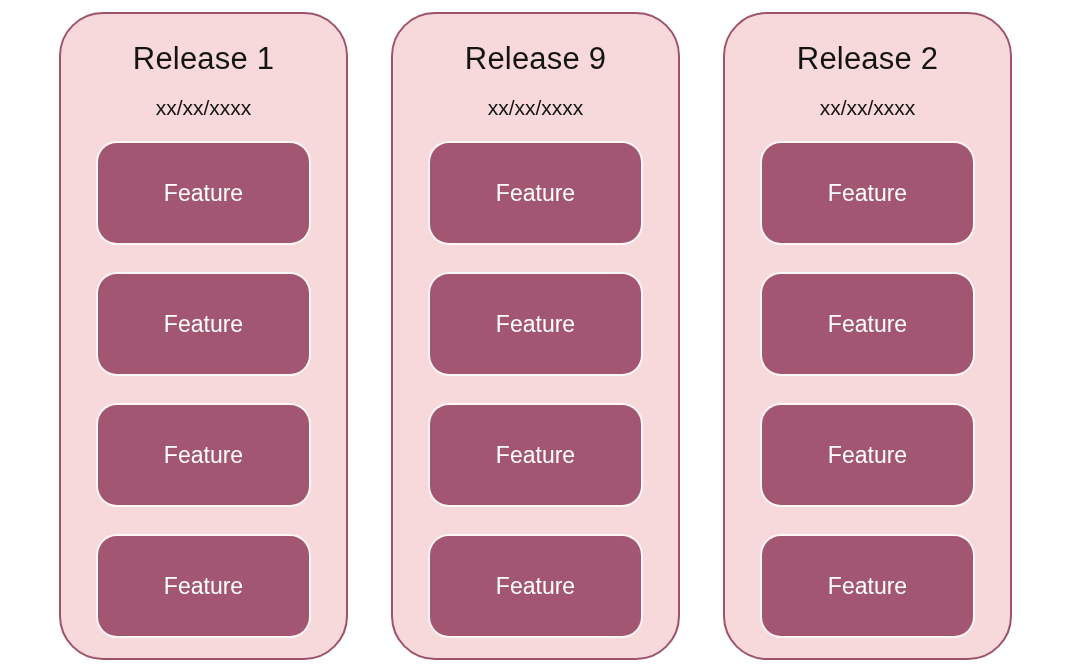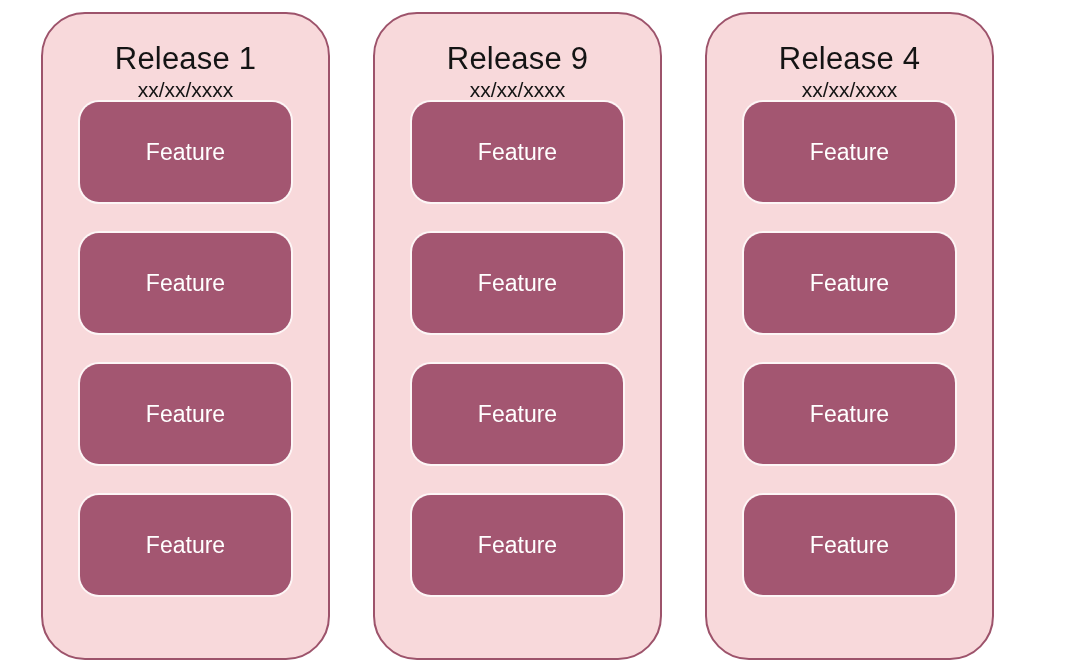--- a/index.html
+++ b/index.html
@@ -18,21 +18,21 @@
     font-family: "Liberation Sans", sans-serif;
     overflow: hidden;
   }
   .stage {
     position: relative;
     width: 1080px; height: 671px;
     background: var(--page-bg);
   }
   .columns {
     position: absolute;
-    left: 41px; top: 12px;
+    left: 59px; top: 12px;
     width: 953px; height: 648px;
     display: flex;
     justify-content: space-between;
   }
   .release-column {
     width: 289px; height: 648px;
     background: var(--column-fill);
     border: 2.5px solid var(--column-border);
     border-radius: 44px;
     display: flex;
@@ -42,24 +42,25 @@
   }
   .release-title {
     font-size: 31px;
     line-height: 36px;
     color: var(--title-text);
     letter-spacing: 0.2px;
   }
   .release-date {
     font-size: 21px;
     line-height: 24px;
-    margin-top: 1px;
+    margin-top: 19px;
     color: var(--title-text);
   }
   .features {
+    margin-top: 23px;
     display: flex;
     flex-direction: column;
     gap: 31px;
   }
   .feature-box {
     width: 211px; height: 100px;
     background: var(--feature-fill);
     border-radius: 19px;
     box-shadow: 0 0 0 2px var(--feature-outline);
     display: flex;
@@ -91,21 +92,21 @@
       <div class="release-date">xx/xx/xxxx</div>
       <div class="features">
         <div class="feature-box">Feature</div>
         <div class="feature-box">Feature</div>
         <div class="feature-box">Feature</div>
         <div class="feature-box">Feature</div>
       </div>
     </div>
 
     <div class="release-column">
-      <div class="release-title">Release 4</div>
+      <div class="release-title">Release 2</div>
       <div class="release-date">xx/xx/xxxx</div>
       <div class="features">
         <div class="feature-box">Feature</div>
         <div class="feature-box">Feature</div>
         <div class="feature-box">Feature</div>
         <div class="feature-box">Feature</div>
       </div>
     </div>
 
   </div>

